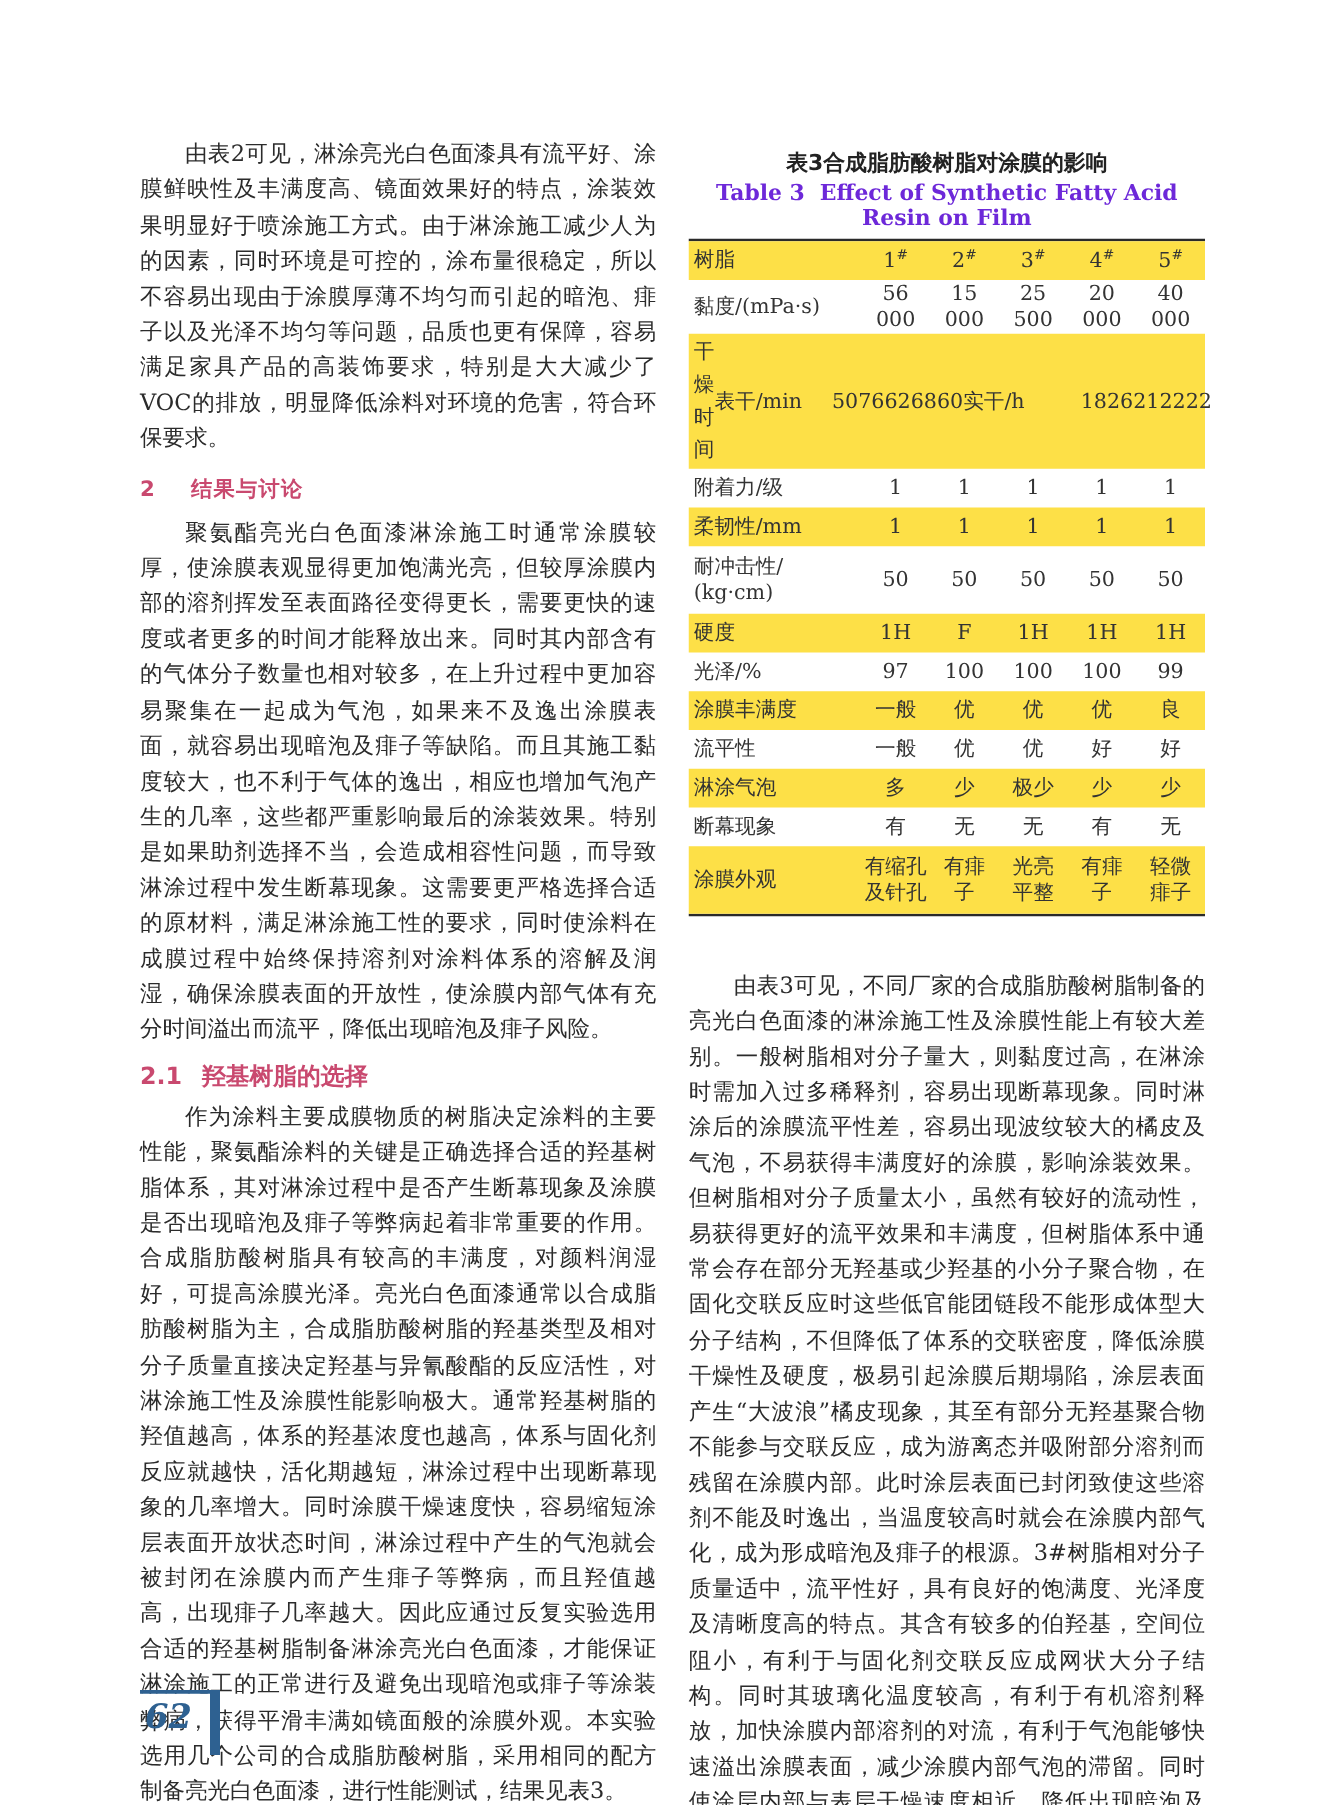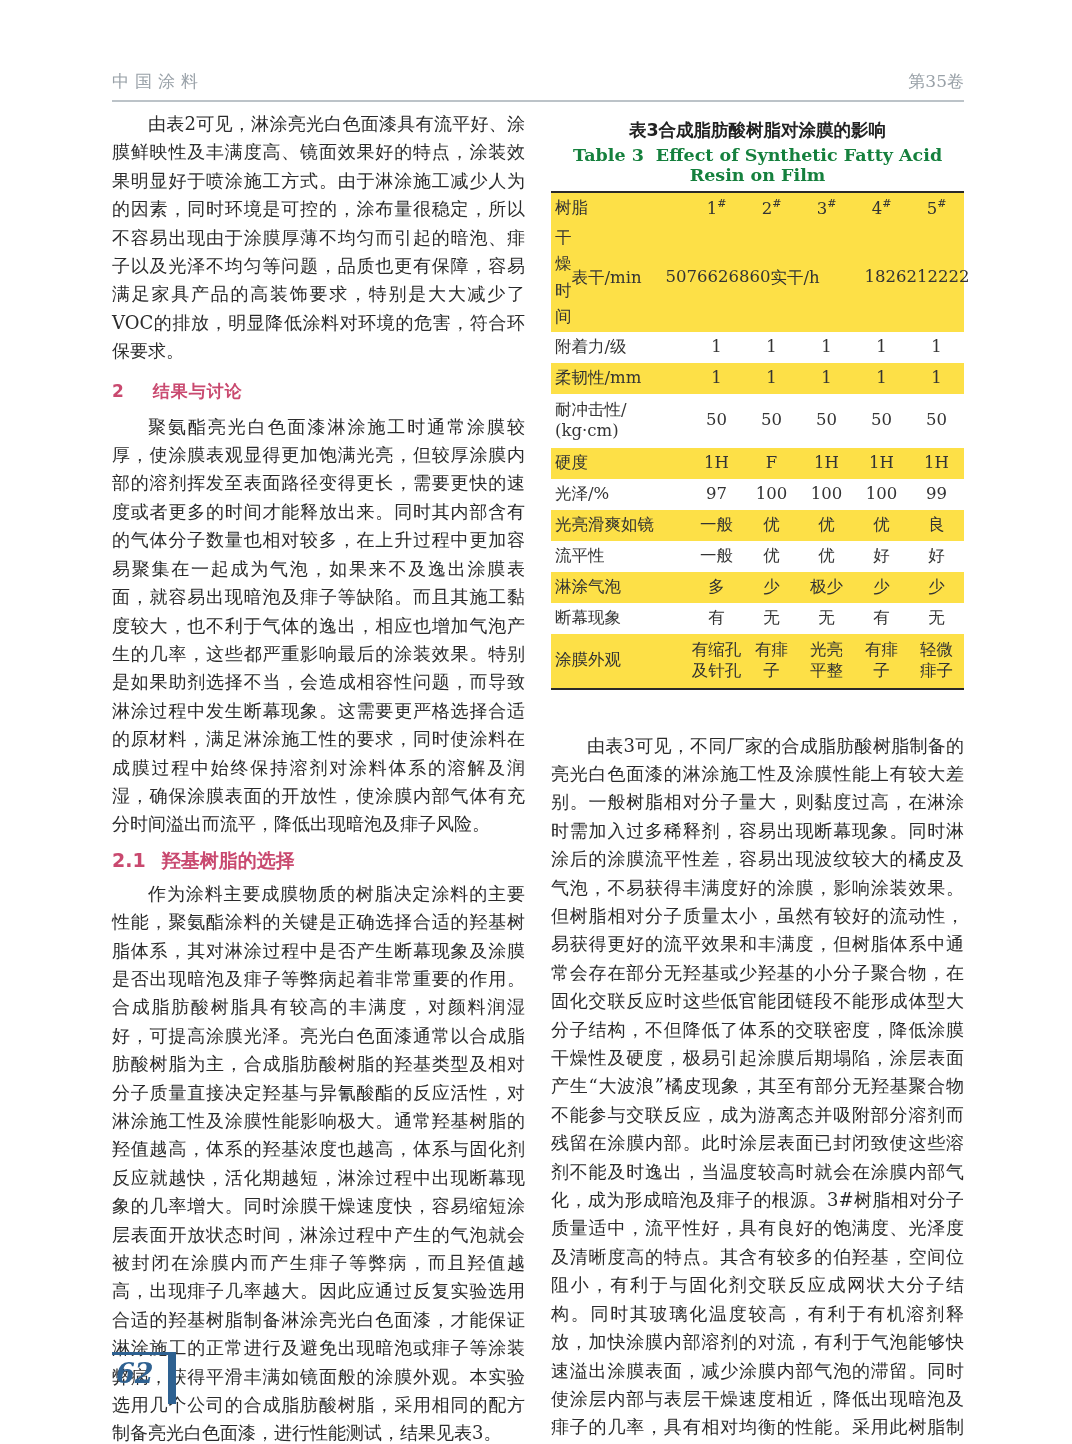--- a/index.html
+++ b/index.html
@@ -37,21 +37,21 @@
   }
   .subsec-heading .sec-num{margin-right:16px;}
 
   
   .table-captions{text-align:center;margin:8px 0 6px 0;}
   .caption-cn{
     font-family:"DejaVu Sans","Liberation Sans",sans-serif;
     font-size:17.5px;font-weight:600;color:#222;
   }
   .caption-cn .cap-label{margin-right:0;}
-  .caption-en{font-size:17.5px;font-weight:700;color:#15803d;margin-top:3px;}
+  .caption-en{font-size:17.5px;font-weight:700;color:#6d28d9;margin-top:3px;}
   .caption-en .cap-label{margin-right:12px;}
 
   
   .data-table{
     border-top:2px solid #2a2a2a;border-bottom:2px solid #2a2a2a;
     font-size:16.5px;color:#333;
   }
   .t-row{display:flex;align-items:center;min-height:29px;padding:1px 0;}
   .t-row.pink{background:#fde047;}
   .t-label{width:138px;padding-left:4px;box-sizing:border-box;text-align:left;white-space:pre-line;line-height:1.25;}
@@ -75,24 +75,20 @@
   .fbar{width:8px;height:52px;background:#2e6191;margin-right:13px;}
   .ftext{padding-top:4px;font-family:"DejaVu Sans","Liberation Sans",sans-serif;}
   .ftext-cn{font-size:19px;color:#8f979c;letter-spacing:3px;}
   .ftext-en{font-size:12px;color:#b9bdc0;margin-top:3px;}
 </style>
 </head>
 <body>
 
 <div class="page">
 
-  <div class="page-header">
-    <span class="journal-title">中国涂料</span>
-    <span class="volume-label">第35卷</span>
-  </div>
 
   <div class="columns">
 
     <div class="col left">
       <p class="body-para">由表2可见，淋涂亮光白色面漆具有流平好、涂膜鲜映性及丰满度高、镜面效果好的特点，涂装效果明显好于喷涂施工方式。由于淋涂施工减少人为的因素，同时环境是可控的，涂布量很稳定，所以不容易出现由于涂膜厚薄不均匀而引起的暗泡、痱子以及光泽不均匀等问题，品质也更有保障，容易满足家具产品的高装饰要求，特别是大大减少了VOC的排放，明显降低涂料对环境的危害，符合环保要求。</p>
       <h2 class="sec-heading">
         <span class="sec-num">2</span><span>结果与讨论</span>
       </h2>
       <p class="body-para">聚氨酯亮光白色面漆淋涂施工时通常涂膜较厚，使涂膜表观显得更加饱满光亮，但较厚涂膜内部的溶剂挥发至表面路径变得更长，需要更快的速度或者更多的时间才能释放出来。同时其内部含有的气体分子数量也相对较多，在上升过程中更加容易聚集在一起成为气泡，如果来不及逸出涂膜表面，就容易出现暗泡及痱子等缺陷。而且其施工黏度较大，也不利于气体的逸出，相应也增加气泡产生的几率，这些都严重影响最后的涂装效果。特别是如果助剂选择不当，会造成相容性问题，而导致淋涂过程中发生断幕现象。这需要更严格选择合适的原材料，满足淋涂施工性的要求，同时使涂料在成膜过程中始终保持溶剂对涂料体系的溶解及润湿，确保涂膜表面的开放性，使涂膜内部气体有充分时间溢出而流平，降低出现暗泡及痱子风险。</p>
       <h3 class="subsec-heading">
@@ -116,20 +112,28 @@
 
         <div class="t-row pink t-head">
           <div class="t-label">树脂</div>
           <div class="t-cell"><span>1</span><sup>#</sup></div>
           <div class="t-cell"><span>2</span><sup>#</sup></div>
           <div class="t-cell"><span>3</span><sup>#</sup></div>
           <div class="t-cell"><span>4</span><sup>#</sup></div>
           <div class="t-cell"><span>5</span><sup>#</sup></div>
         </div>
 
+        <div class="t-row">
+          <div class="t-label">黏度/(mPa·s)</div>
+          <div class="t-cell">56 000</div>
+          <div class="t-cell">15 000</div>
+          <div class="t-cell">25 500</div>
+          <div class="t-cell">20 000</div>
+          <div class="t-cell">40 000</div>
+        </div>
 
         <div class="t-row pink t-dry">
           <div class="t-dry-main">干燥
 时间</div>
           <div class="t-dry-body">
             <div class="t-subrow">
               <div class="t-sublabel">表干/min</div>
               <div class="t-cell">50</div>
               <div class="t-cell">76</div>
               <div class="t-cell">62</div>
@@ -187,21 +191,21 @@
         <div class="t-row">
           <div class="t-label">光泽/%</div>
           <div class="t-cell">97</div>
           <div class="t-cell">100</div>
           <div class="t-cell">100</div>
           <div class="t-cell">100</div>
           <div class="t-cell">99</div>
         </div>
 
         <div class="t-row pink">
-          <div class="t-label">光亮滑爽如镜</div>
+          <div class="t-label">涂膜丰满度</div>
           <div class="t-cell">一般</div>
           <div class="t-cell">优</div>
           <div class="t-cell">优</div>
           <div class="t-cell">优</div>
           <div class="t-cell">良</div>
         </div>
 
         <div class="t-row">
           <div class="t-label">流平性</div>
           <div class="t-cell">一般</div>

